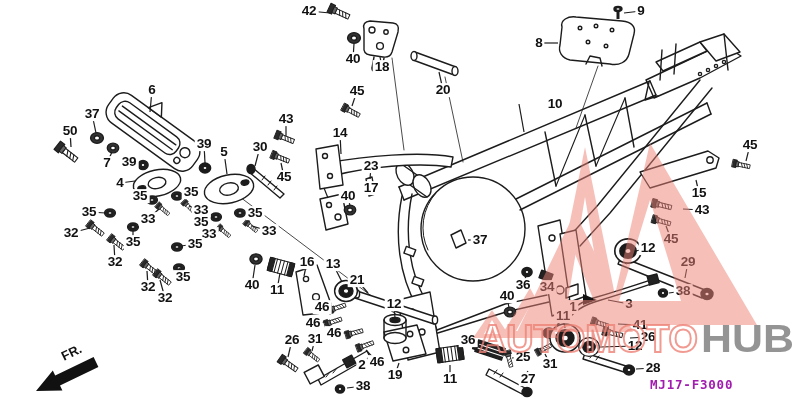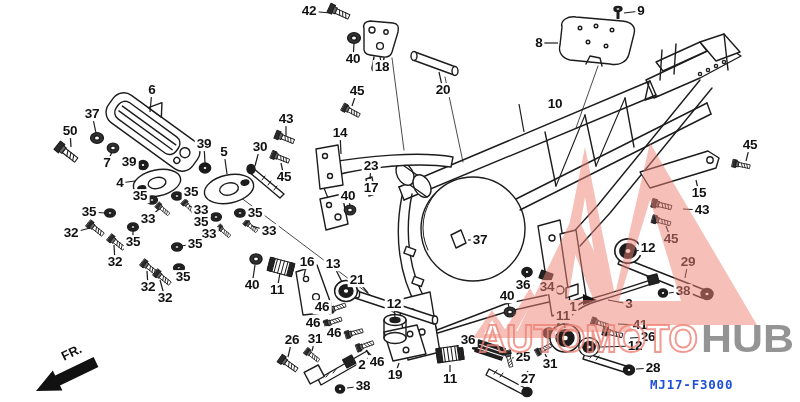--- a/index.html
+++ b/index.html
@@ -4,21 +4,21 @@
 <style>
   html,body{margin:0;padding:0;background:#fff;}
   .stage{position:relative;width:800px;height:402px;background:#fff;overflow:hidden;
          font-family:"Liberation Sans",sans-serif;}
   .stage svg{position:absolute;left:0;top:0;}
   #callouts{position:absolute;left:0;top:0;width:800px;height:402px;}
   .callout{position:absolute;transform:translate(-50%,-50%);
            font:700 13.5px "Liberation Sans",sans-serif;color:#111;
            background:#fff;padding:0 2px;line-height:1.02;letter-spacing:-.2px;white-space:nowrap;}
   .code{position:absolute;left:650px;top:377px;font:600 12.5px "DejaVu Sans Mono",monospace;
-        letter-spacing:.8px;color:#1d4ed8;}
+        letter-spacing:.8px;color:#a21caf;}
   #leaders line{stroke:#1c1c1c;stroke-width:1.2;}
   #wm{pointer-events:none;}
 </style>
 </head>
 <body>
 
 <div class="stage">
 
   <svg id="art" width="800" height="402" viewBox="0 0 800 402">
     <defs>

